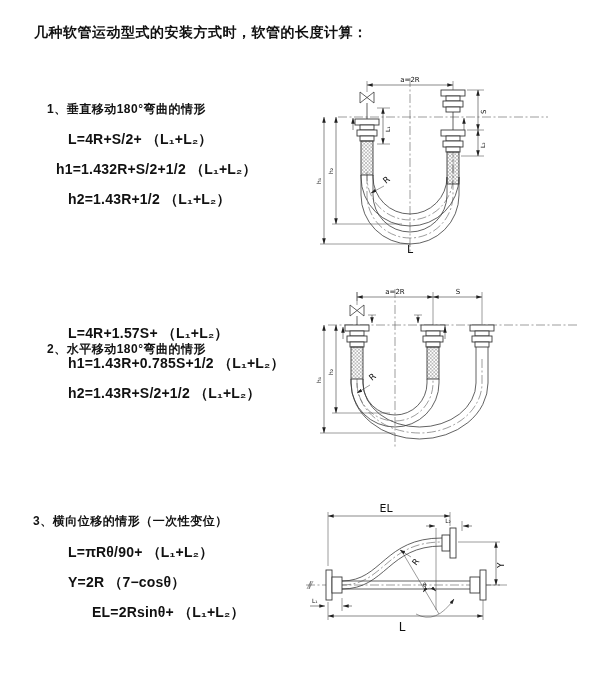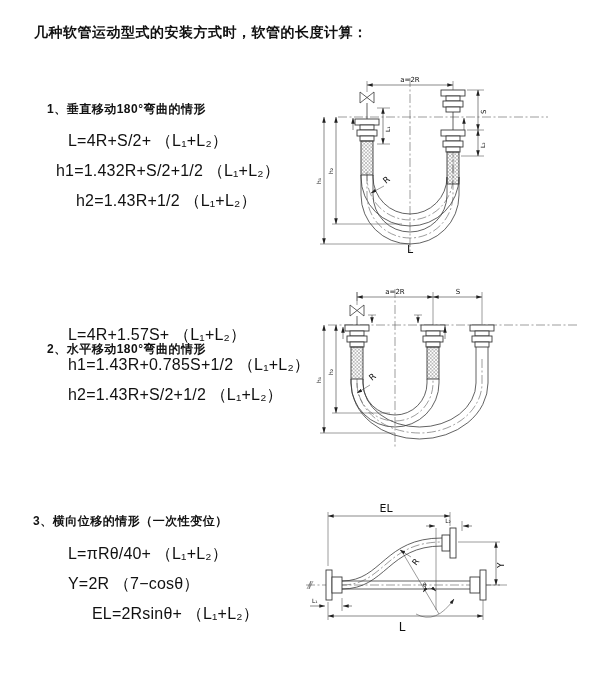--- a/index.html
+++ b/index.html
@@ -4,49 +4,49 @@
 <style>
   html,body{margin:0;padding:0;}
   body{
     width:600px;height:675px;background:#ffffff;position:relative;
     font-family:"Liberation Sans","DejaVu Sans",sans-serif;color:#111;
     overflow:hidden;
   }
   .abs{position:absolute;}
   .doc-title{left:34px;top:24px;font-size:14px;font-weight:bold;letter-spacing:0.5px;}
   .sec-head{font-size:12px;font-weight:bold;letter-spacing:0.5px;}
-  .formula{font-size:16px;font-weight:normal;letter-spacing:0.2px;}
+  .formula{font-size:14px;font-weight:bold;letter-spacing:0.2px;}
   svg{position:absolute;overflow:visible;}
   svg text{fill:#111;font-family:"DejaVu Sans","Liberation Sans",sans-serif;}
   .ol2{fill:none;stroke:#3a3a3a;stroke-width:0.8;}
   .thin{fill:none;stroke:#4a4a4a;stroke-width:0.55;}
   .dim{fill:none;stroke:#3a3a3a;stroke-width:0.6;}
   .cl{fill:none;stroke:#5a5a5a;stroke-width:0.6;stroke-dasharray:9 2.5 2 2.5;}
   .fit{fill:#ffffff;stroke:#3a3a3a;stroke-width:0.9;}
   .dt{font-size:7px;}
   .dts{font-size:5.8px;}
   .big{font-size:11px;}
 </style>
 </head>
 <body>
 
 <div class="abs doc-title">几种软管运动型式的安装方式时，软管的长度计算：</div>
 
 <div class="abs sec-head" style="left:47px;top:101px;">1、垂直移动180°弯曲的情形</div>
 <div class="abs formula" style="left:68px;top:131px;">L=4R+S/2+ （L₁+L₂）</div>
 <div class="abs formula" style="left:56px;top:161px;">h1=1.432R+S/2+1/2 （L₁+L₂）</div>
-<div class="abs formula" style="left:68px;top:191px;margin-left:8px;">h2=1.43R+1/2 （L₁+L₂）</div>
+<div class="abs formula" style="left:68px;top:191px;">h2=1.43R+1/2 （L₁+L₂）</div>
 
 <div class="abs sec-head" style="left:47px;top:293px;margin-top:48px;">2、水平移动180°弯曲的情形</div>
 <div class="abs formula" style="left:68px;top:325px;">L=4R+1.57S+ （L₁+L₂）</div>
 <div class="abs formula" style="left:68px;top:355px;">h1=1.43R+0.785S+1/2 （L₁+L₂）</div>
 <div class="abs formula" style="left:68px;top:385px;">h2=1.43R+S/2+1/2 （L₁+L₂）</div>
 
 <div class="abs sec-head" style="left:33px;top:513px;">3、横向位移的情形（一次性变位）</div>
-<div class="abs formula" style="left:68px;top:544px;">L=πRθ/40+ （L₁+L₂）</div>
+<div class="abs formula" style="left:68px;top:544px;">L=πRθ/90+ （L₁+L₂）</div>
 <div class="abs formula" style="left:68px;top:574px;">Y=2R （7−cosθ）</div>
 <div class="abs formula" style="left:68px;top:604px;margin-left:24px;">EL=2Rsinθ+ （L₁+L₂）</div>
 
 <svg style="left:310px;top:72px;" width="290" height="185" viewBox="0 0 290 185">
   <defs>
     <marker id="d1a" viewBox="0 0 10 6" refX="9.5" refY="3" markerWidth="10" markerHeight="6" orient="auto-start-reverse">
       <path d="M0,0L10,3L0,6Z" fill="#222"></path>
     </marker>
     <pattern id="d1h" width="3.5" height="3.5" patternUnits="userSpaceOnUse">
       <path d="M0,3.5L3.5,0M0,0L3.5,3.5" stroke="#777" stroke-width="0.45"></path>

